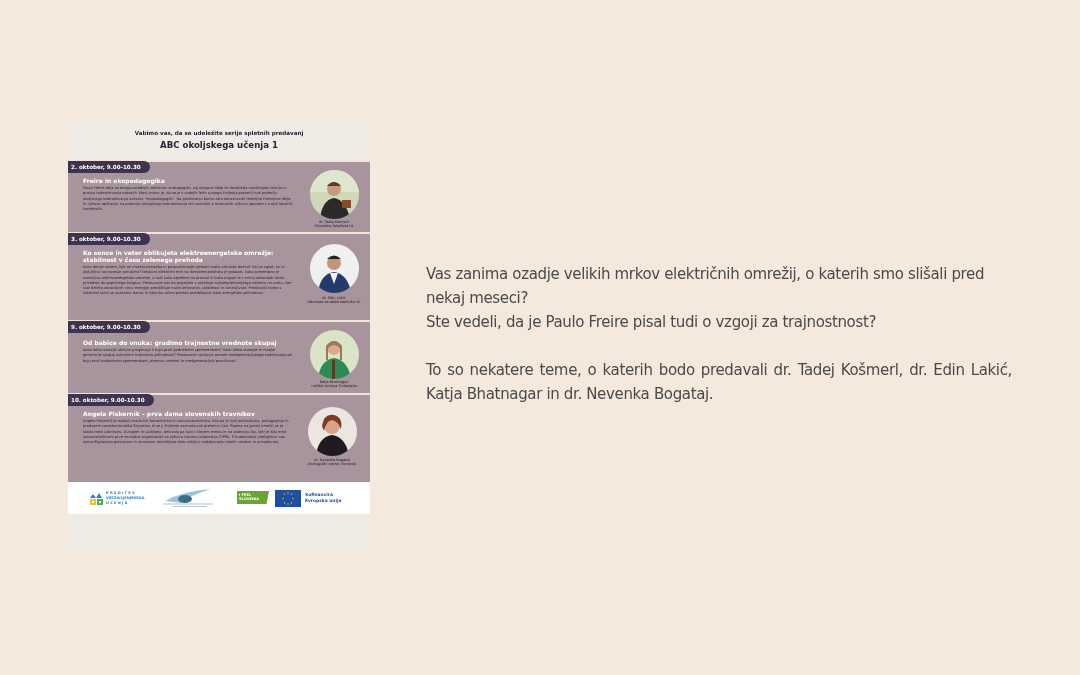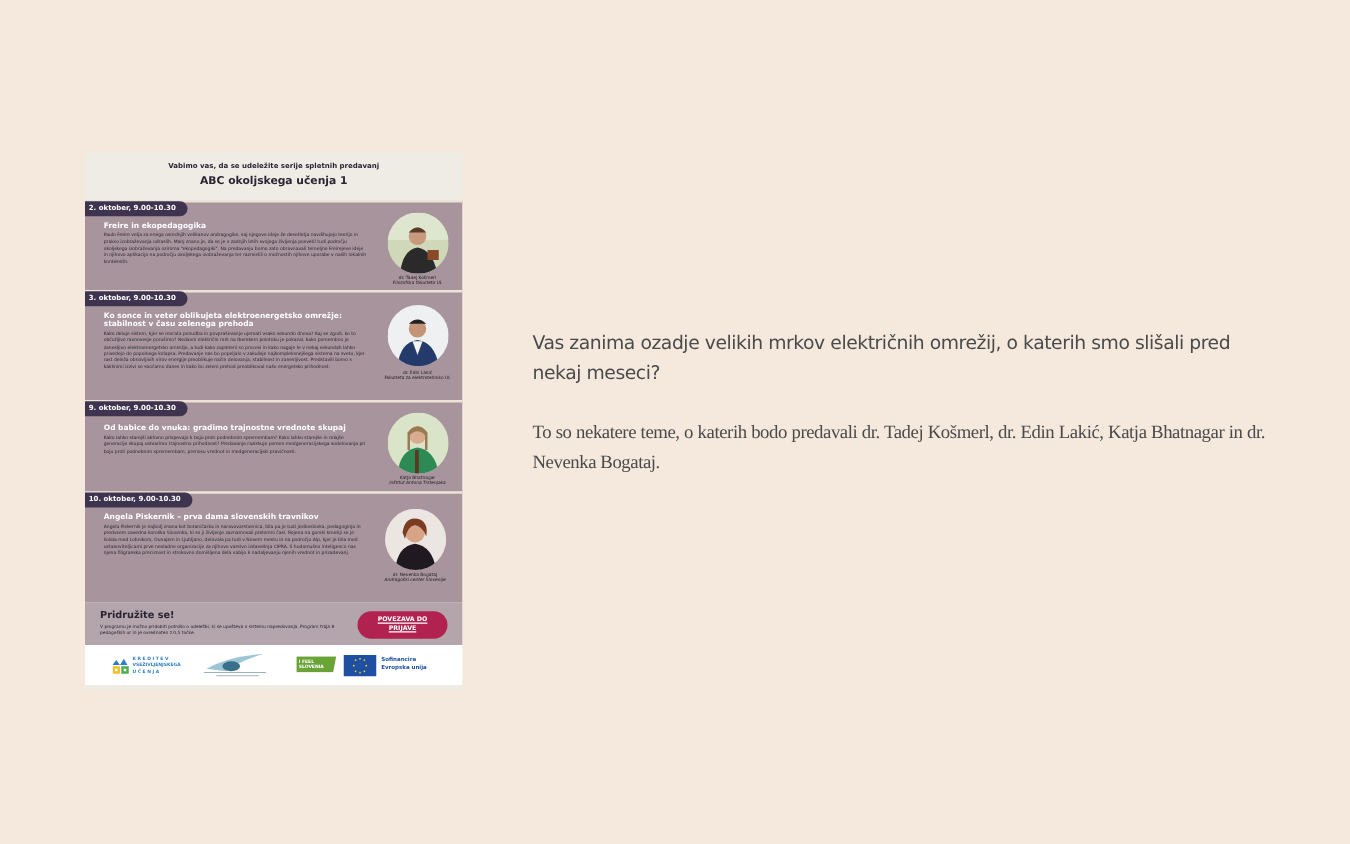--- a/index.html
+++ b/index.html
@@ -29,21 +29,21 @@
   .join { position: relative; height: 34px; background: #b3a5ab; }
   .join-title { position: absolute; left: 12px; top: 5px; font-size: 7.8px; font-weight: bold; color: #2a2333; }
   .join-text { position: absolute; left: 12px; top: 17px; width: 190px; font-size: 3.5px; line-height: 5px; color: #2a2333; }
   .join-btn { position: absolute; left: 218px; top: 7px; width: 72px; height: 22px; background: #b22250; border-radius: 11px; color: #fff; font-size: 5px; font-weight: bold; text-align: center; line-height: 7px; padding-top: 4px; text-decoration: underline; }
 
   .logos { position: relative; height: 32px; background: #ffffff; }
   .logo { position: absolute; }
 
   .right-text { position: absolute; left: 426px; top: 262px; width: 586px; font-family: "DejaVu Sans", sans-serif; font-size: 15px; line-height: 24px; color: #4a4a4a; letter-spacing: -0.35px; }
   .right-text p { margin: 0; }
-  .para2 { margin-top: 24px !important; text-align: justify; font-family: Liberation Serif, serif; }
+  .para2 { margin-top: 24px !important; text-align: justify; }
 </style>
 </head>
 <body>
 
 <div class="poster">
   <div class="poster-head">
     <div class="poster-invite">Vabimo vas, da se udeležite serije spletnih predavanj</div>
     <div class="poster-title">ABC okoljskega učenja 1</div>
   </div>
 
@@ -124,28 +124,20 @@
           <circle cx="24" cy="19" r="8" fill="#d7a486"></circle>
           <path d="M14 19 Q16 6 26 8 Q35 10 33 22 Q30 14 24 13 Q18 14 16 24Z" fill="#7a3c22"></path>
         </svg>
     </div>
     <div class="speaker" style="left:229px; top:63px;">
       <div>dr. Nevenka Bogataj</div>
       <div class="org">Andragoški center Slovenije</div>
     </div>
   </div>
 
-  <div class="join">
-    <div class="join-title">Pridružite se!</div>
-    <div class="join-text">V programu je možno pridobiti potrdilo o udeležbi, ki se upošteva v sistemu napredovanja. Program traja 8 pedagoških ur in je ovrednoten z 0,5 točke.</div>
-    <div class="join-btn">
-      <div>POVEZAVA DO</div>
-      <div>PRIJAVE</div>
-    </div>
-  </div>
 
   <div class="logos">
     <div class="logo" style="left:22px; top:9px; width:70px; height:16px;">
       <svg width="14" height="14" viewBox="0 0 14 14" style="position:absolute;left:0;top:1px;">
           <path d="M0 6 L3 2 L6 6Z" fill="#2f7fc4"></path>
           <path d="M6 6 L9 1 L12 6Z" fill="#2f7fc4"></path>
           <rect x="0" y="7" width="6" height="6" fill="#f2c12e"></rect>
           <rect x="7" y="7" width="6" height="6" fill="#4caf50"></rect>
           <rect x="2" y="9" width="2" height="2" fill="#fff"></rect>
           <rect x="9" y="9" width="2" height="2" fill="#fff"></rect>
@@ -186,14 +178,15 @@
     </div>
     <div class="logo" style="left:237px; top:10px; font-size:4.4px; line-height:5.6px; color:#1f4fa3; font-weight:bold;">
       <div>Sofinancira</div>
       <div>Evropska unija</div>
     </div>
   </div>
 </div>
 
 <div class="right-text">
   <p>Vas zanima ozadje velikih mrkov električnih omrežij, o katerih smo slišali pred nekaj meseci?</p>
+  <p>Ste vedeli, da je Paulo Freire pisal tudi o vzgoji za trajnostnost?</p>
   <p class="para2">To so nekatere teme, o katerih bodo predavali dr. Tadej Košmerl, dr. Edin Lakić, Katja Bhatnagar in dr. Nevenka Bogataj.</p>
 </div>
 
 </body></html>

